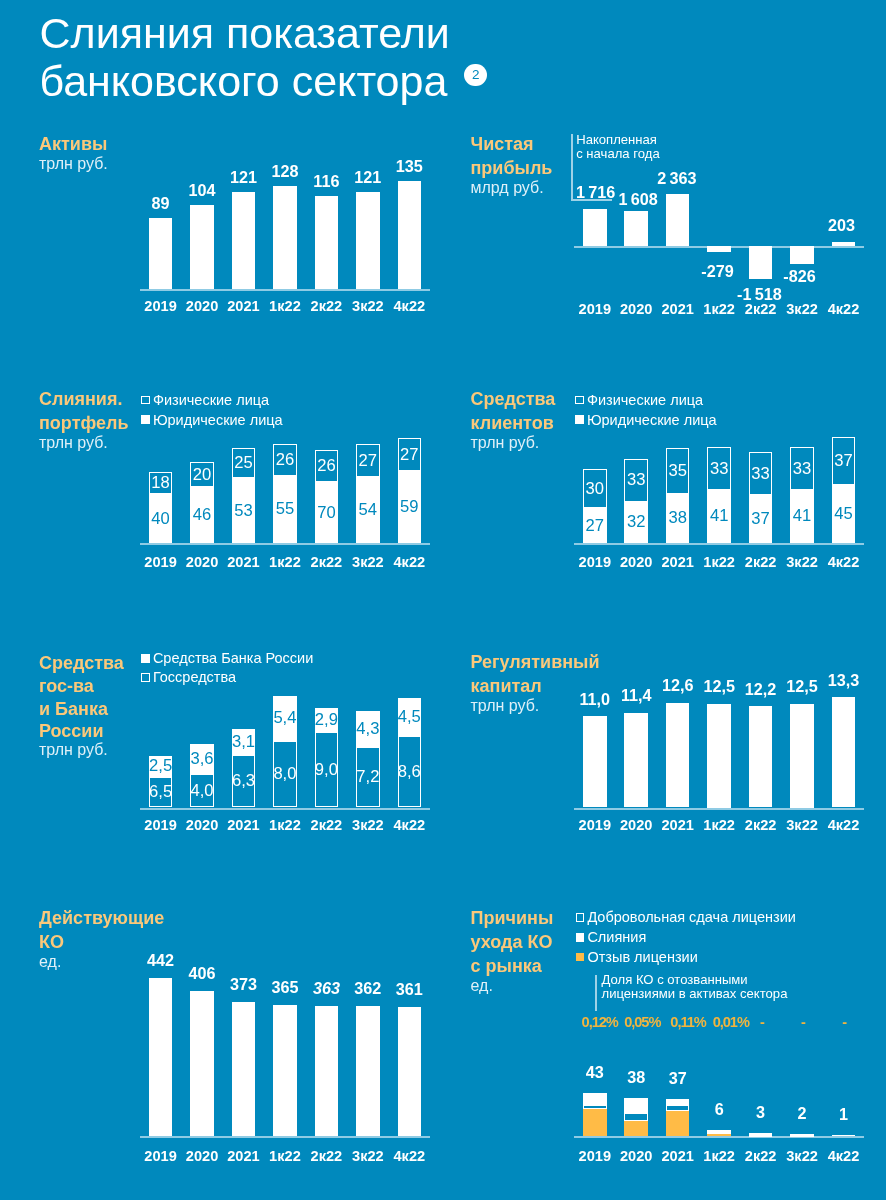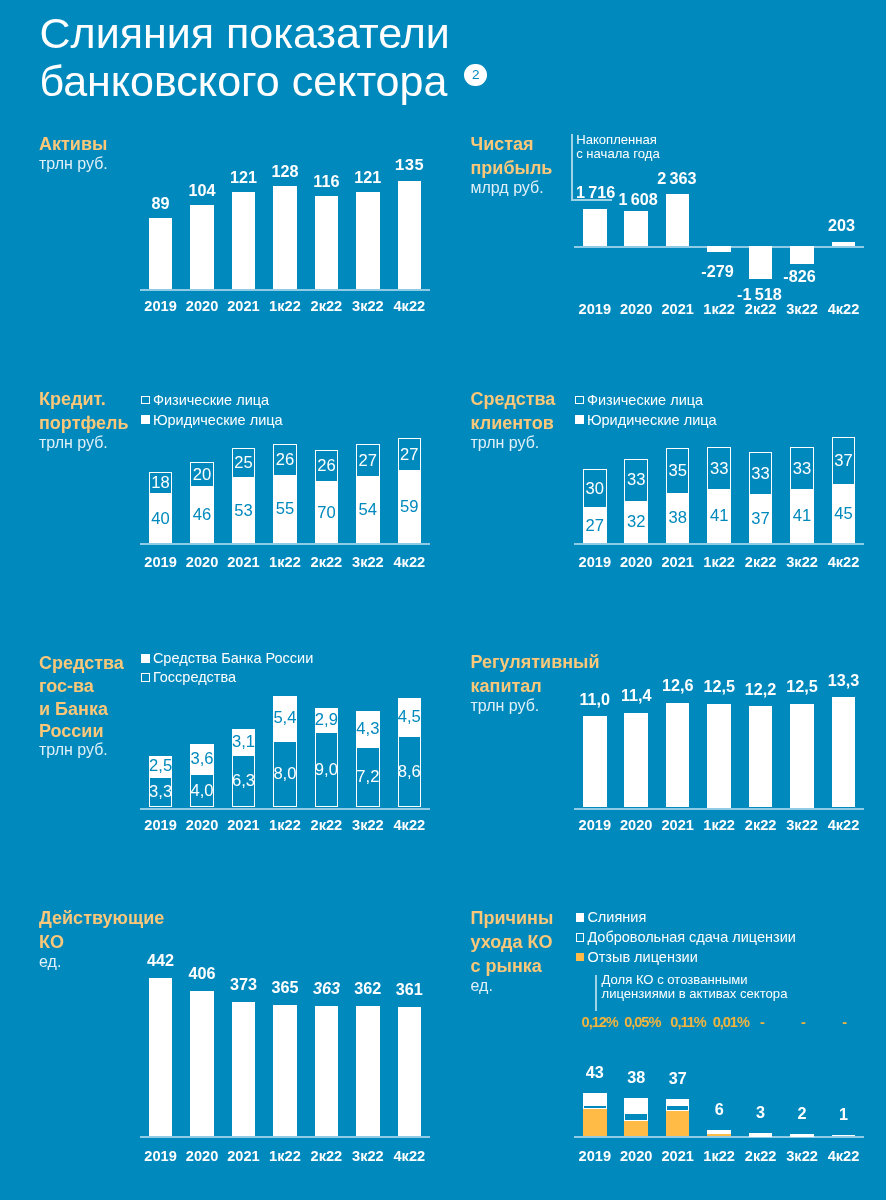--- a/index.html
+++ b/index.html
@@ -51,21 +51,21 @@
         <div class="vlabel" style="left:170.25px;top:181.488px;width:63.6px;">104</div>
         <div class="bar" style="left:231.70000000000002px;top:191.837px;width:23.6px;height:97.16300000000001px;"></div>
         <div class="vlabel" style="left:211.70000000000002px;top:167.837px;width:63.6px;">121</div>
         <div class="bar" style="left:273.15000000000003px;top:186.216px;width:23.6px;height:102.784px;"></div>
         <div class="vlabel" style="left:253.15000000000003px;top:162.216px;width:63.6px;">128</div>
         <div class="bar" style="left:314.6px;top:195.85199999999998px;width:23.6px;height:93.14800000000001px;"></div>
         <div class="vlabel" style="left:294.6px;top:171.85199999999998px;width:63.6px;">116</div>
         <div class="bar" style="left:356.05px;top:191.837px;width:23.6px;height:97.16300000000001px;"></div>
         <div class="vlabel" style="left:336.05px;top:167.837px;width:63.6px;">121</div>
         <div class="bar" style="left:397.5px;top:180.595px;width:23.6px;height:108.405px;"></div>
-        <div class="vlabel" style="left:377.5px;top:156.595px;width:63.6px;font-family:Liberation Mono, monospace;">135</div>
+        <div class="vlabel" style="left:377.5px;top:156.595px;width:63.6px;">135</div>
         <div class="xlabel" style="left:133.8px;top:298px;width:53.6px;">2019</div>
         <div class="xlabel" style="left:175.25px;top:298px;width:53.6px;">2020</div>
         <div class="xlabel" style="left:216.70000000000002px;top:298px;width:53.6px;">2021</div>
         <div class="xlabel" style="left:258.15000000000003px;top:298px;width:53.6px;">1к22</div>
         <div class="xlabel" style="left:299.6px;top:298px;width:53.6px;">2к22</div>
         <div class="xlabel" style="left:341.05px;top:298px;width:53.6px;">3к22</div>
         <div class="xlabel" style="left:382.5px;top:298px;width:53.6px;">4к22</div>
       </div>
       <div class="block" style="position:absolute;left:0;top:0;width:886px;height:1200px;">
         <div class="b-title" style="left:470.5px;top:132px;">Чистая</div>
@@ -92,21 +92,21 @@
         <div class="vlabel" style="left:826.5px;top:216px;width:30px;">203</div>
         <div class="xlabel" style="left:568px;top:301px;width:53.6px;">2019</div>
         <div class="xlabel" style="left:609.45px;top:301px;width:53.6px;">2020</div>
         <div class="xlabel" style="left:650.9px;top:301px;width:53.6px;">2021</div>
         <div class="xlabel" style="left:692.35px;top:301px;width:53.6px;">1к22</div>
         <div class="xlabel" style="left:733.8px;top:301px;width:53.6px;">2к22</div>
         <div class="xlabel" style="left:775.25px;top:301px;width:53.6px;">3к22</div>
         <div class="xlabel" style="left:816.7px;top:301px;width:53.6px;">4к22</div>
       </div>
       <div class="block" style="position:absolute;left:0;top:0;width:886px;height:1200px;">
-        <div class="b-title" style="left:39px;top:387px;">Кредит.</div>
+        <div class="b-title" style="left:39px;top:387px;">Слияния.</div>
         <div class="b-title" style="left:39px;top:411px;">портфель</div>
         <div class="b-sub" style="left:39px;top:433px;">трлн руб.</div>
         <div class="legend" style="left:141px;top:390px;">
           <div class="lrow" style="height:19.9px;">
             <div class="sq open"></div>
             <span>Физические лица</span>
           </div>
           <div class="lrow" style="height:19.9px;">
             <div class="sq fill"></div>
             <span>Юридические лица</span>
@@ -211,21 +211,21 @@
             <div class="sq fill"></div>
             <span>Средства Банка России</span>
           </div>
           <div class="lrow" style="height:19.3px;">
             <div class="sq open"></div>
             <span>Госсредства</span>
           </div>
         </div>
         <div class="axis" style="left:140.1px;top:807.5px;width:290.1px;"></div>
         <div class="bar open" style="left:148.8px;top:776.605px;width:23.6px;height:30.895px;"></div>
-        <div class="vlabel onb" style="left:138.8px;top:781.0525px;width:43.6px;height:22px;line-height:22px;">3,3</div>
+        <div class="vlabel onb" style="left:138.8px;top:781.0525px;width:43.6px;height:22px;line-height:22px;">6,5</div>
         <div class="bar" style="left:148.8px;top:755.73px;width:23.6px;height:20.875px;"></div>
         <div class="vlabel inb" style="left:138.8px;top:755.1675px;width:43.6px;height:22px;line-height:22px;">2,5</div>
         <div class="bar open" style="left:190.25px;top:774.1px;width:23.6px;height:33.4px;"></div>
         <div class="vlabel onb" style="left:180.25px;top:779.8000000000001px;width:43.6px;height:22px;line-height:22px;">4,0</div>
         <div class="bar" style="left:190.25px;top:744.04px;width:23.6px;height:30.06px;"></div>
         <div class="vlabel inb" style="left:180.25px;top:748.0699999999999px;width:43.6px;height:22px;line-height:22px;">3,6</div>
         <div class="bar open" style="left:231.70000000000002px;top:754.895px;width:23.6px;height:52.605px;"></div>
         <div class="vlabel onb" style="left:221.70000000000002px;top:770.1975px;width:43.6px;height:22px;line-height:22px;">6,3</div>
         <div class="bar" style="left:231.70000000000002px;top:729.01px;width:23.6px;height:25.884999999999998px;"></div>
         <div class="vlabel inb" style="left:221.70000000000002px;top:730.9525px;width:43.6px;height:22px;line-height:22px;">3,1</div>
@@ -307,26 +307,26 @@
         <div class="xlabel" style="left:341.05px;top:1147.5px;width:53.6px;">3к22</div>
         <div class="xlabel" style="left:382.5px;top:1147.5px;width:53.6px;">4к22</div>
       </div>
       <div class="block" style="position:absolute;left:0;top:0;width:886px;height:1200px;">
         <div class="b-title" style="left:470.5px;top:905.5px;">Причины</div>
         <div class="b-title" style="left:470.5px;top:929.5px;">ухода КО</div>
         <div class="b-title" style="left:470.5px;top:953.5px;">с рынка</div>
         <div class="b-sub" style="left:470.5px;top:975.5px;">ед.</div>
         <div class="legend" style="left:575.5px;top:907.5px;">
           <div class="lrow" style="height:19.8px;">
+            <div class="sq open"></div>
+            <span>Добровольная сдача лицензии</span>
+          </div>
+          <div class="lrow" style="height:19.8px;">
             <div class="sq fill"></div>
             <span>Слияния</span>
-          </div>
-          <div class="lrow" style="height:19.8px;">
-            <div class="sq open"></div>
-            <span>Добровольная сдача лицензии</span>
           </div>
           <div class="lrow" style="height:19.8px;">
             <div class="sq orange"></div>
             <span>Отзыв лицензии</span>
           </div>
         </div>
         <div class="note" style="left:601.5px;top:971.5px;">Доля КО с отозванными</div>
         <div class="note" style="left:601.5px;top:986.3px;">лицензиями в активах сектора</div>
         <div class="brk" style="left:595.2px;top:975.1px;width:1.6px;height:35.6px;"></div>
         <div class="axis" style="left:574.3px;top:1136px;width:290.1px;"></div>

